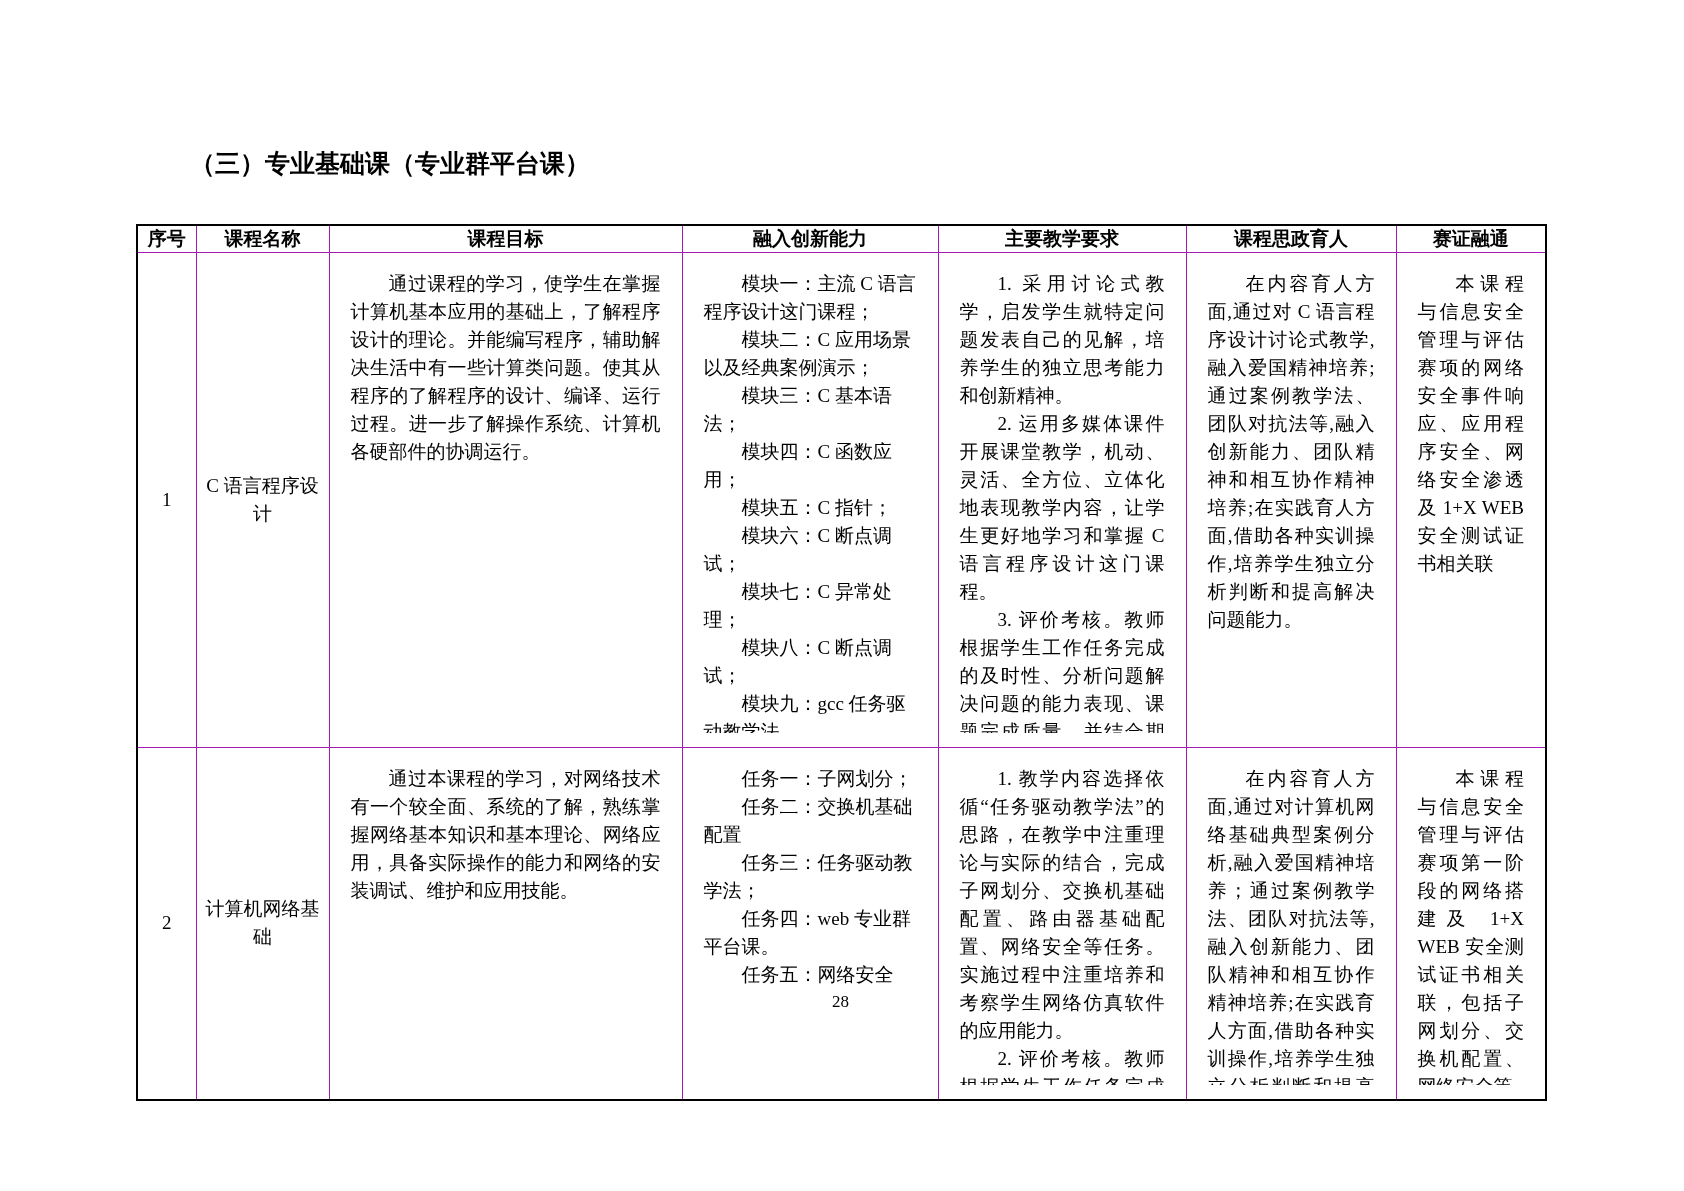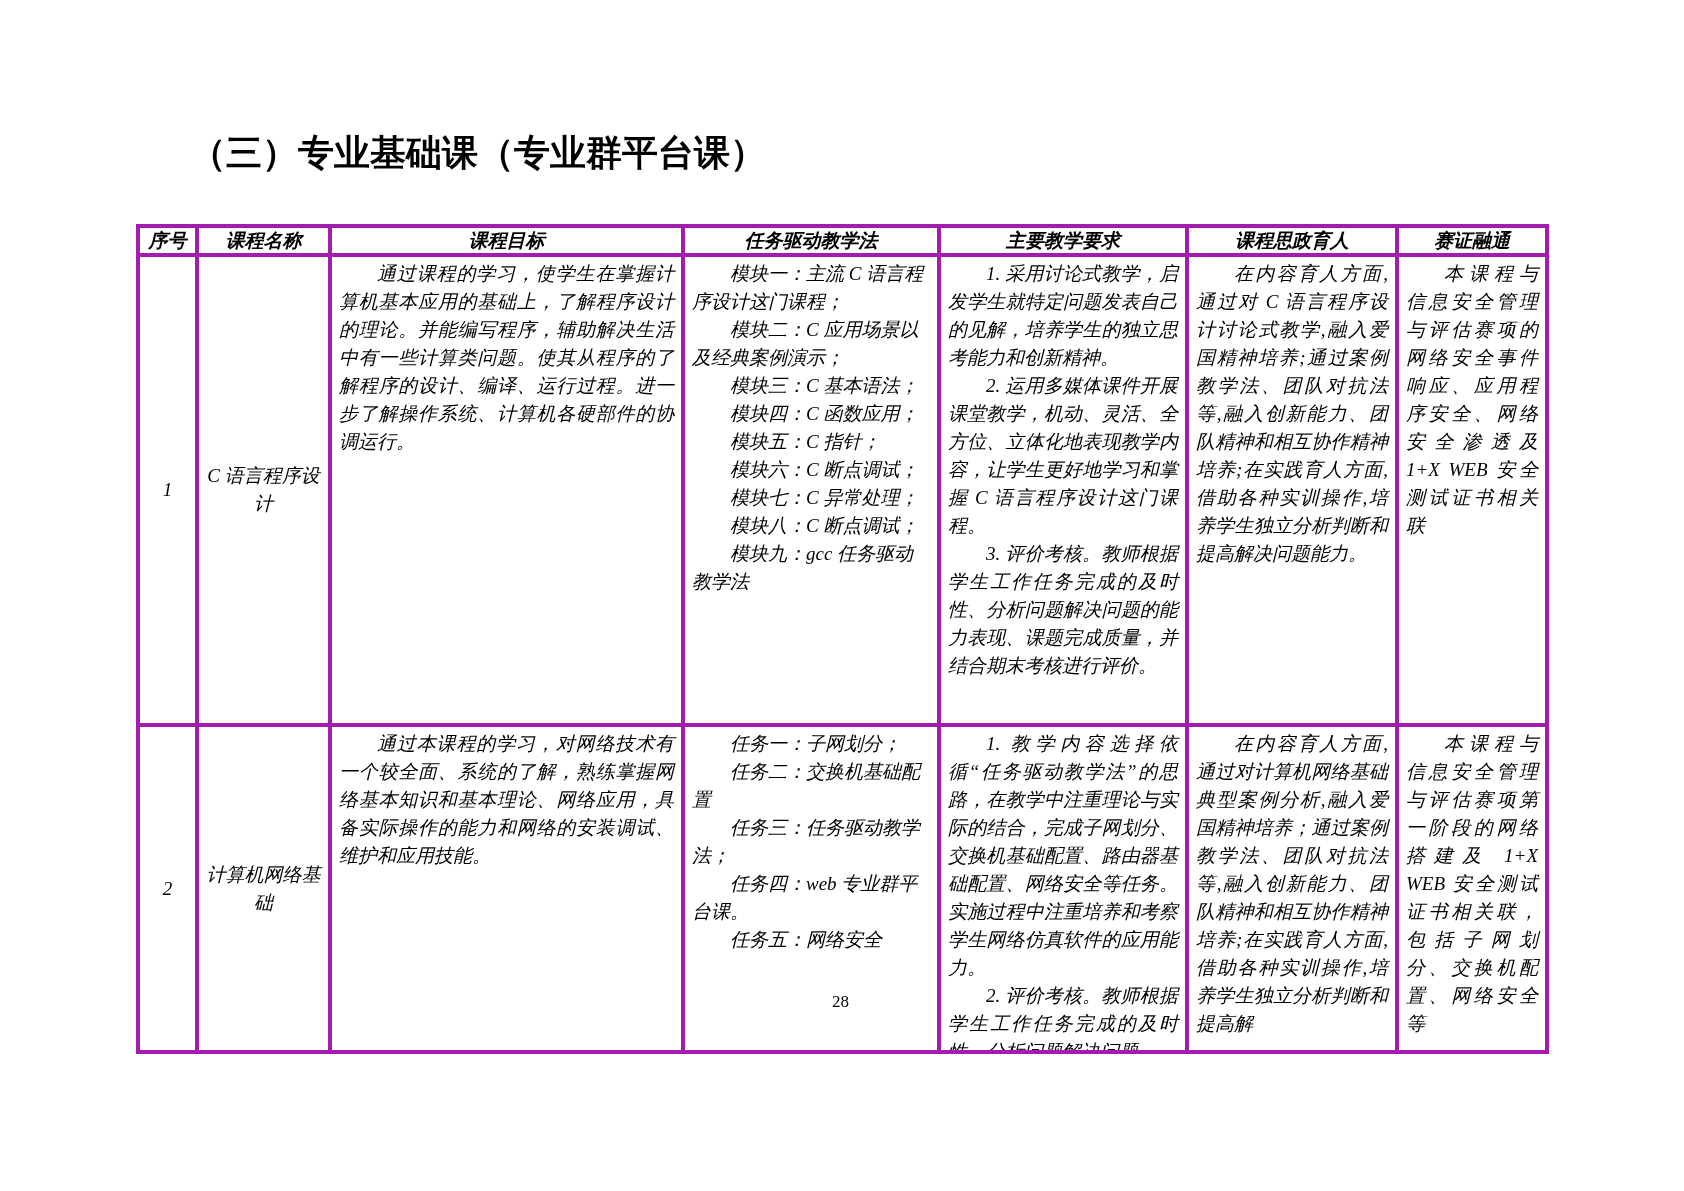--- a/index.html
+++ b/index.html
@@ -4,47 +4,46 @@
 <style>
   * { margin:0; padding:0; box-sizing:border-box; }
   html,body { width:1684px; height:1191px; background:#ffffff; overflow:hidden; }
   body {
     position:relative;
     font-family:"Liberation Serif","DejaVu Serif",serif;
     color:#000;
   }
   .title {
     position:absolute;
-    left:190px; top:129px;
-    font-size:36px;
+    left:190px; top:147px;
+    font-size:25px;
     font-weight:bold;
   }
   table.course-table {
     position:absolute;
     left:136px; top:224px;
     width:1409px;
     table-layout:fixed;
     border-collapse:collapse;
     border:2px solid #000;
   }
   th, td {
-    border:4px solid #a21caf;
+    border:1px solid #a21caf;
     font-size:19px;
     vertical-align:top;
-    font-style:italic;
   }
   th {
     font-weight:bold;
     height:27px;
     line-height:25px;
     padding:0 2px;
     text-align:center;
     overflow:hidden;
   }
-  td { padding:0; }
+  td { padding:14px; }
   td.c-center {
     vertical-align:middle;
     text-align:center;
     line-height:28px;
     padding:2px 4px;
   }
   .cb {
     overflow:hidden;
     padding:3px 7px 0 7px;
     line-height:28px;
@@ -76,21 +75,21 @@
     <col style="width:256px">
     <col style="width:248px">
     <col style="width:210px">
     <col style="width:150px">
   </colgroup>
   <thead>
     <tr>
       <th>序号</th>
       <th>课程名称</th>
       <th>课程目标</th>
-      <th>任务驱动教学法</th>
+      <th>融入创新能力</th>
       <th>主要教学要求</th>
       <th>课程思政育人</th>
       <th>赛证融通</th>
     </tr>
   </thead>
   <tbody>
     <tr class="r1">
       <td class="c-center">1</td>
       <td class="c-center">C 语言程序设计</td>
       <td>

